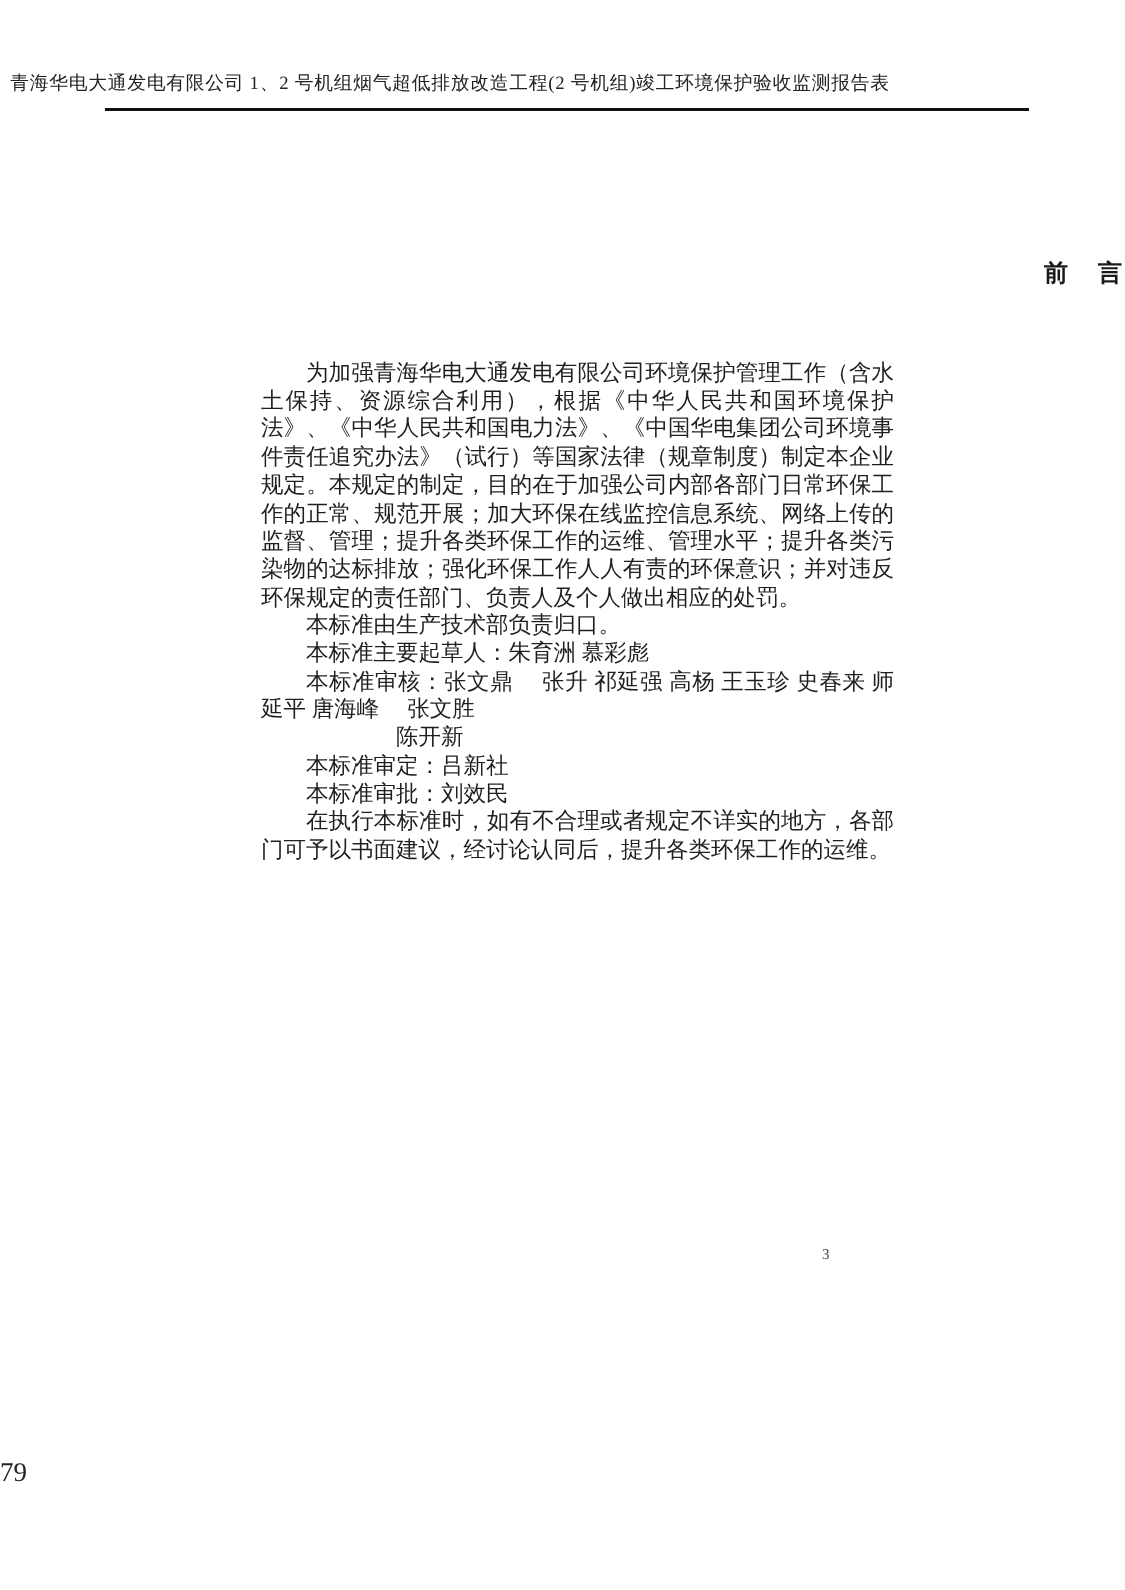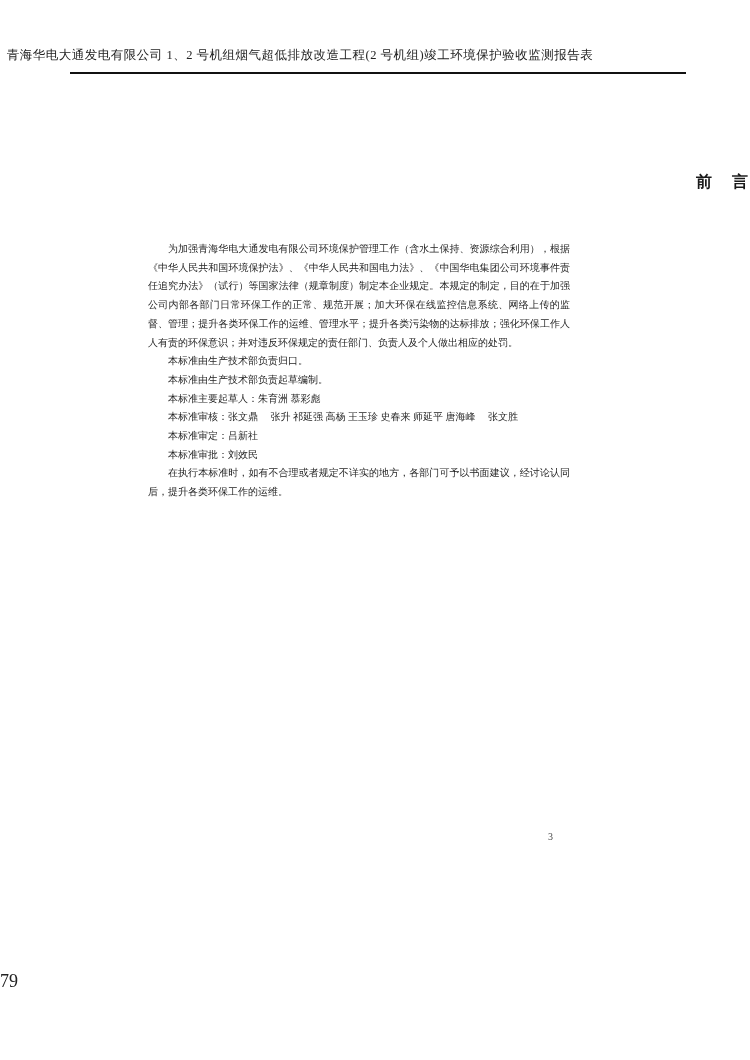--- a/index.html
+++ b/index.html
@@ -45,23 +45,23 @@
     text-align: right;
     font-family: "Liberation Sans", "DejaVu Sans", sans-serif;
     font-size: 16px;
     font-weight: bold;
     letter-spacing: 2px;
     color: #1a1a1a;
   }
   .doc-body {
     position: absolute;
     top: 240px;
-    left: 148px;
+    left: 174px;
     width: 422px;
-    font-size: 10px;
+    font-size: 15px;
     line-height: 18.7px;
     text-align: justify;
     color: #1f1f1f;
   }
   .doc-body p {
     margin: 0;
     padding: 0;
   }
   .para.first {
     text-indent: 2em;
@@ -97,23 +97,23 @@
 
   <div class="header-text">青海华电大通发电有限公司 1、2 号机组烟气超低排放改造工程(2 号机组)竣工环境保护验收监测报告表</div>
 
   <div class="header-rule"></div>
 
   <h1 class="section-title">前　言</h1>
 
   <div class="doc-body">
     <p class="para first">为加强青海华电大通发电有限公司环境保护管理工作（含水土保持、资源综合利用），根据《中华人民共和国环境保护法》、《中华人民共和国电力法》、《中国华电集团公司环境事件责任追究办法》（试行）等国家法律（规章制度）制定本企业规定。本规定的制定，目的在于加强公司内部各部门日常环保工作的正常、规范开展；加大环保在线监控信息系统、网络上传的监督、管理；提升各类环保工作的运维、管理水平；提升各类污染物的达标排放；强化环保工作人人有责的环保意识；并对违反环保规定的责任部门、负责人及个人做出相应的处罚。</p>
     <p class="para sub">本标准由生产技术部负责归口。</p>
-    <p class="para sub">本标准由生产技术部负责起草编制。</p>
     <p class="para sub">本标准主要起草人：朱育洲  慕彩彪</p>
     <p class="para sub">本标准审核：张文鼎　 张升  祁延强  高杨  王玉珍  史春来  师延平  唐海峰 　张文胜</p>
+    <p class="para hang">陈开新</p>
     <p class="para sub">本标准审定：吕新社</p>
     <p class="para sub">本标准审批：刘效民</p>
     <p class="para sub">在执行本标准时，如有不合理或者规定不详实的地方，各部门可予以书面建议，经讨论认同后，提升各类环保工作的运维。</p>
   </div>
 
   <div class="inner-pageno">3</div>
 
   <div class="footer-pageno">79</div>
 
 </div>

